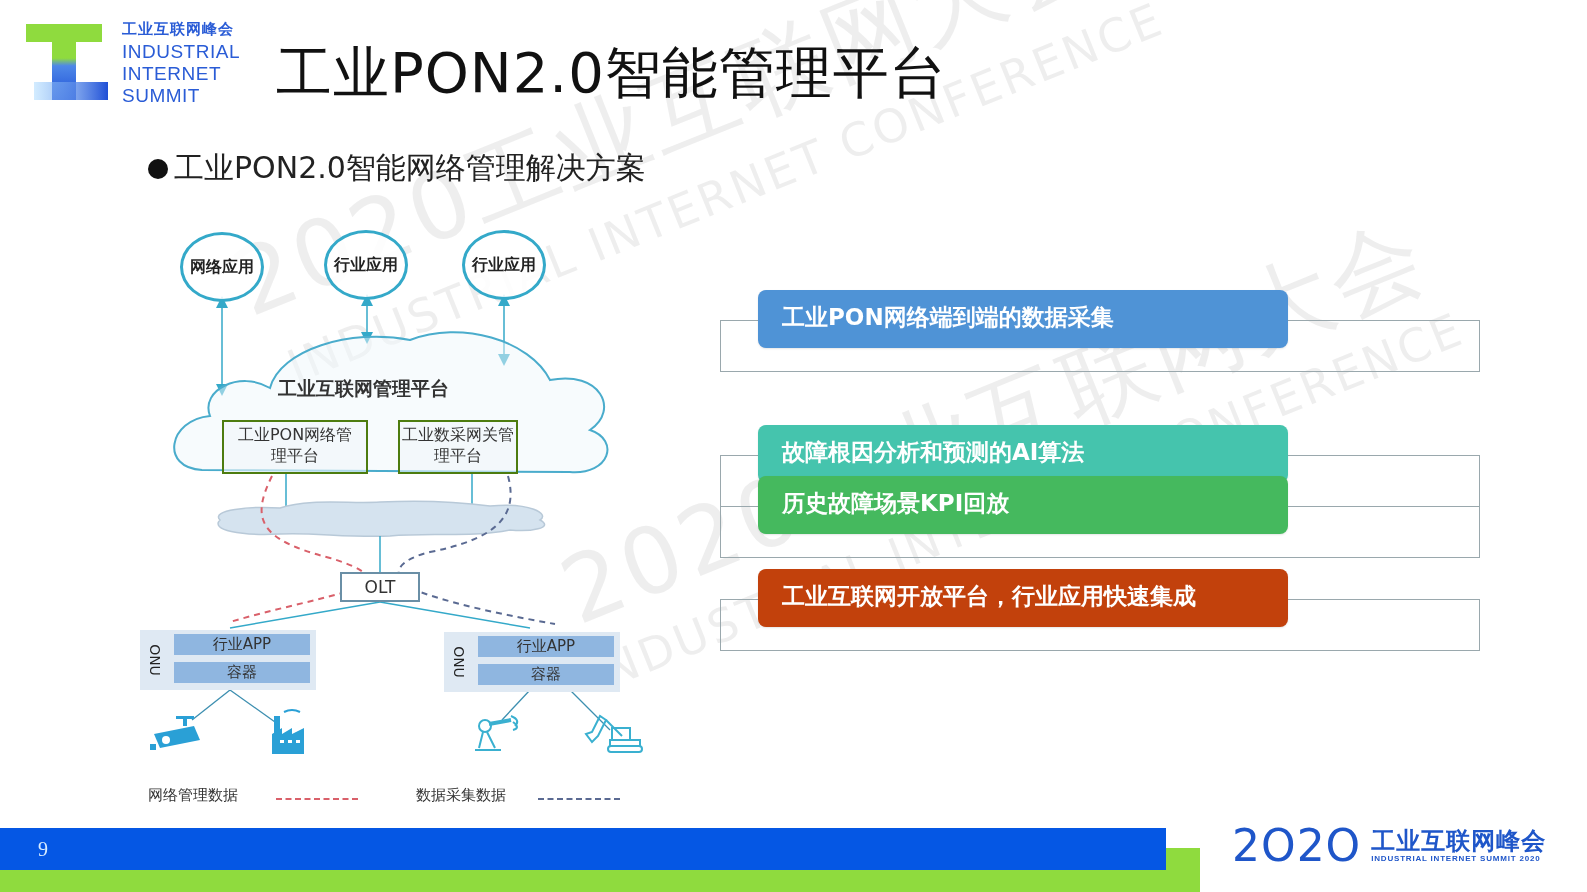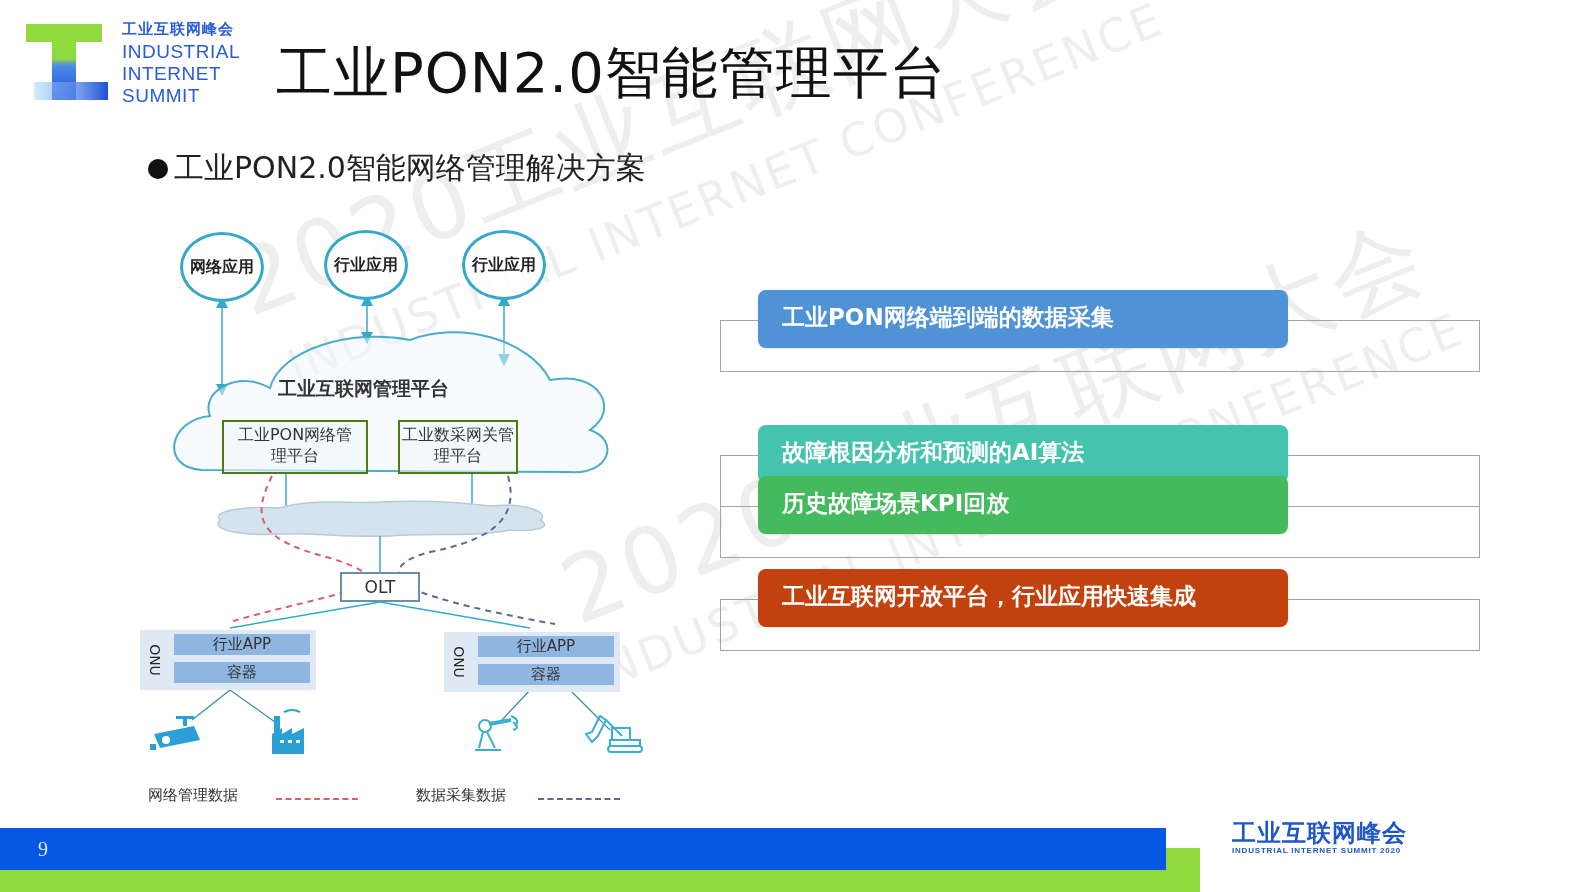--- a/index.html
+++ b/index.html
@@ -212,17 +212,18 @@
     <div class="feature-pill" style="background:#c2410c;">工业互联网开放平台，行业应用快速集成</div>
   </div>
 </div>
 
 <div class="footer-green"></div>
 <div class="footer-green-tab"></div>
 <div class="footer-blue"></div>
 <div class="page-num">9</div>
 
 <div class="brand">
+  <span class="brand-year">2O2O</span>
   <div class="brand-right">
     <span class="brand-cn">工业互联网峰会</span>
     <span class="brand-en">INDUSTRIAL INTERNET SUMMIT 2020</span>
   </div>
 </div>
 
 </body></html>

